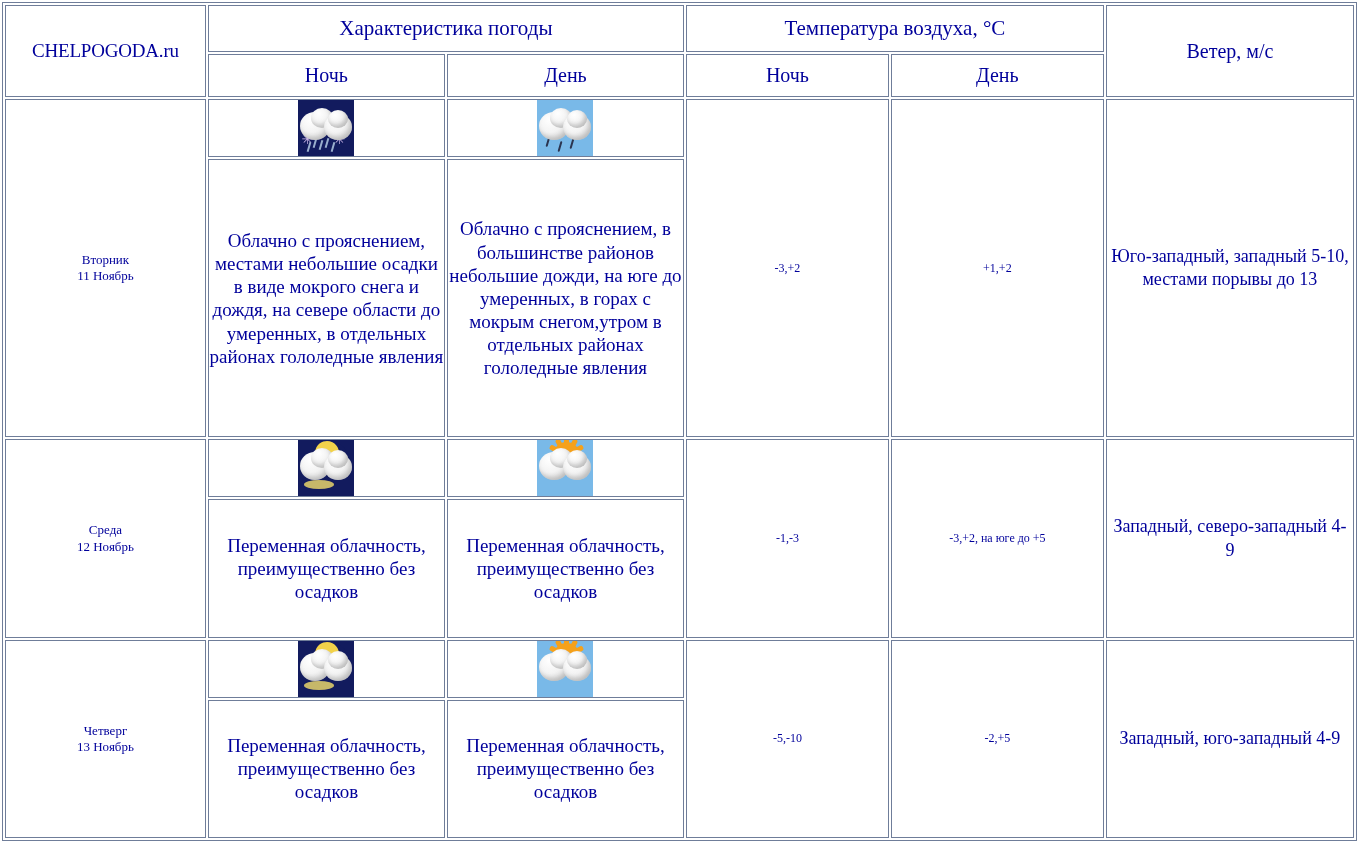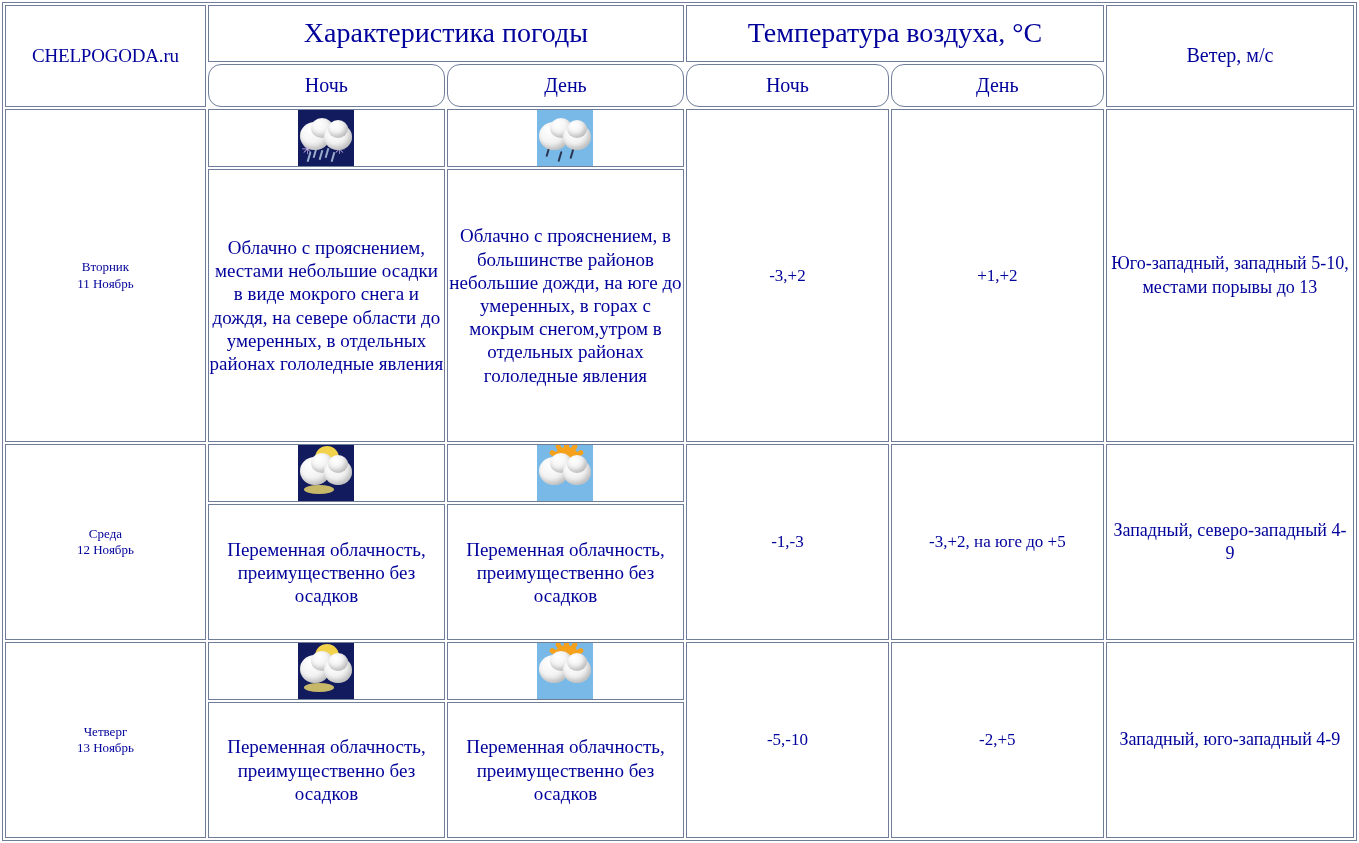--- a/index.html
+++ b/index.html
@@ -41,23 +41,23 @@
   .brand-cell {
     font-family: "Liberation Serif", "DejaVu Serif", serif;
     font-weight: bold;
     font-size: 19px;
     letter-spacing: -0.2px;
     white-space: nowrap;
   }
   .head-group,
   .head-sub {
     font-weight: bold;
-    font-size: 28px;
-  }
-  .head-sub { font-size: 20px; border-radius: 13px; }
+    font-size: 21px;
+  }
+  .head-sub { font-size: 20px; }
   .head-wind {
     font-weight: bold;
     font-size: 20px;
   }
 
   
   .col-date  { width: 200px; }
   .col-nightw{ width: 236px; }
   .col-dayw  { width: 236px; }
   .col-nightt{ width: 202px; }
@@ -73,21 +73,21 @@
   .desc-cell {
     font-size: 19px;
     line-height: 1.22;
     padding: 4px 2px 6px 2px;
   }
   .icon-cell {
     padding: 6px 0 4px 0;
     height: 56px;
   }
   .temp-cell {
-    font-size: 17px;
+    font-size: 12px;
     line-height: 1.3;
   }
   .wind-cell {
     font-size: 18px;
     line-height: 1.3;
     padding: 4px 6px;
   }
 
   
   .split {

